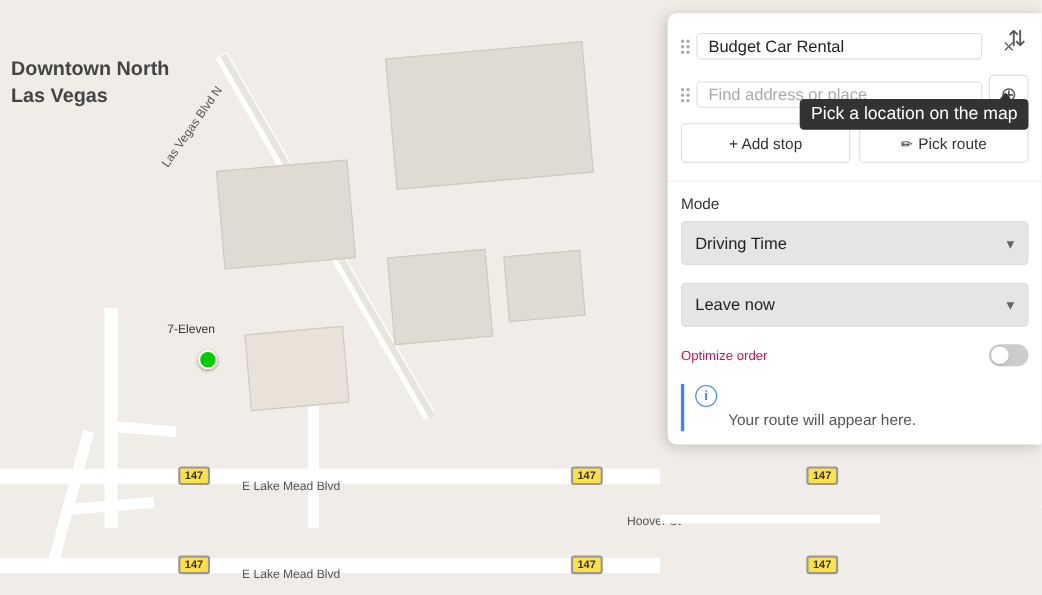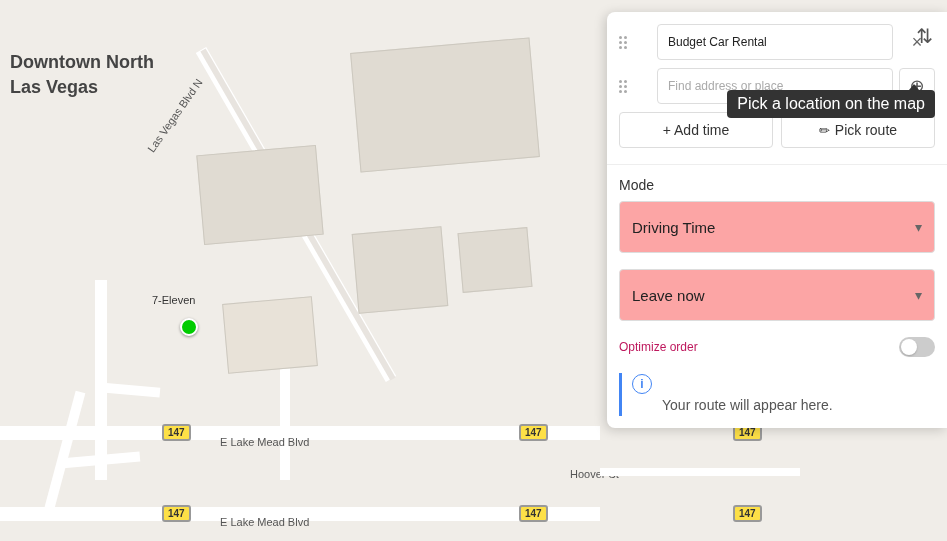--- a/index.html
+++ b/index.html
@@ -104,28 +104,27 @@
     .drag-handle-grid span {
       display: block;
       width: 3px;
       height: 3px;
       background: #aaa;
       border-radius: 50%;
     }
 
     .search-input {
       flex: 1;
-      height: 36px;
+      height: 24px;
       border: 1.5px solid #ddd;
       border-radius: 4px;
       padding: 0 10px;
-      font-size: 12px;
+      font-size: 15px;
       color: #333;
       outline: none;
-      margin-left: 24px;
     }
     .search-input::placeholder {
       color: #aaa;
     }
     .search-input.filled {
       color: #222;
       font-weight: 500;
     }
 
     .icon-btn {
@@ -187,24 +186,24 @@
       font-weight: 500;
       margin-bottom: 8px;
     }
 
     .dropdown-row {
       display: flex;
       align-items: center;
       border: 1.5px solid #ddd;
       border-radius: 4px;
       padding: 0 12px;
-      height: 52px;
+      height: 40px;
       margin-bottom: 16px;
       cursor: pointer;
-      background: #fca5a5;
+      background: #e5e5e5;
     }
     .dropdown-value {
       flex: 1;
       font-size: 15px;
       color: #222;
     }
     .chevron {
       font-size: 14px;
       color: #666;
     }
@@ -378,21 +377,21 @@
     <button class="icon-btn" style="font-size:18px;color:#555;">⊕</button>
   </div>
 
   <div style="position:absolute;top:14px;right:14px;display:flex;flex-direction:column;align-items:center;cursor:pointer;">
     <span style="font-size:20px;color:#555;line-height:1;">⇅</span>
   </div>
 
   <div class="tooltip">Pick a location on the map</div>
 
   <div class="action-row">
-    <button class="add-stop-btn">+ Add time</button>
+    <button class="add-stop-btn">+ Add stop</button>
     <button class="edit-route-btn">
       <span style="font-size:13px;">✏</span>
       <span>Pick route</span>
     </button>
   </div>
 
   <div class="divider"></div>
 
   <div class="section-label">Mode</div>
   <div class="dropdown-row">

